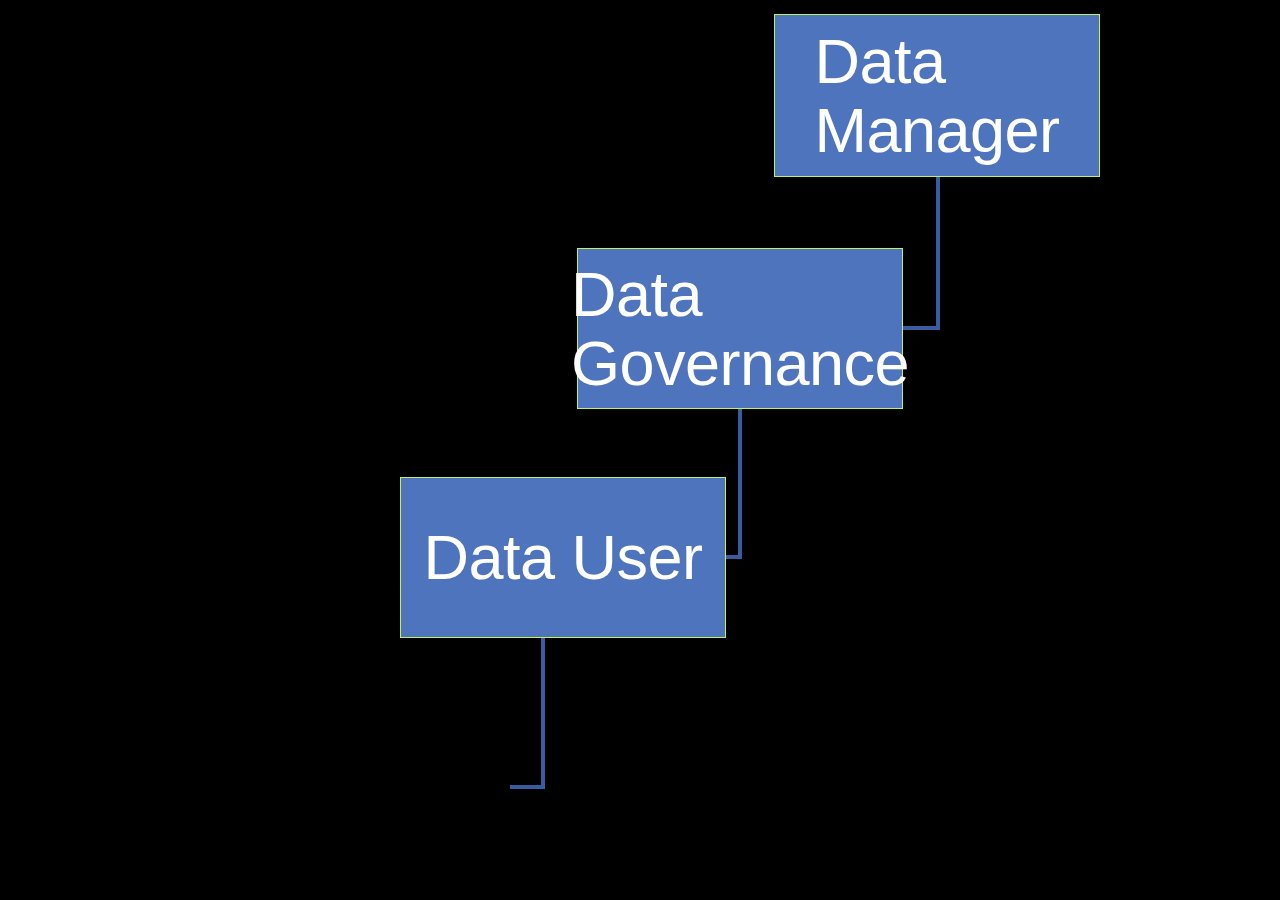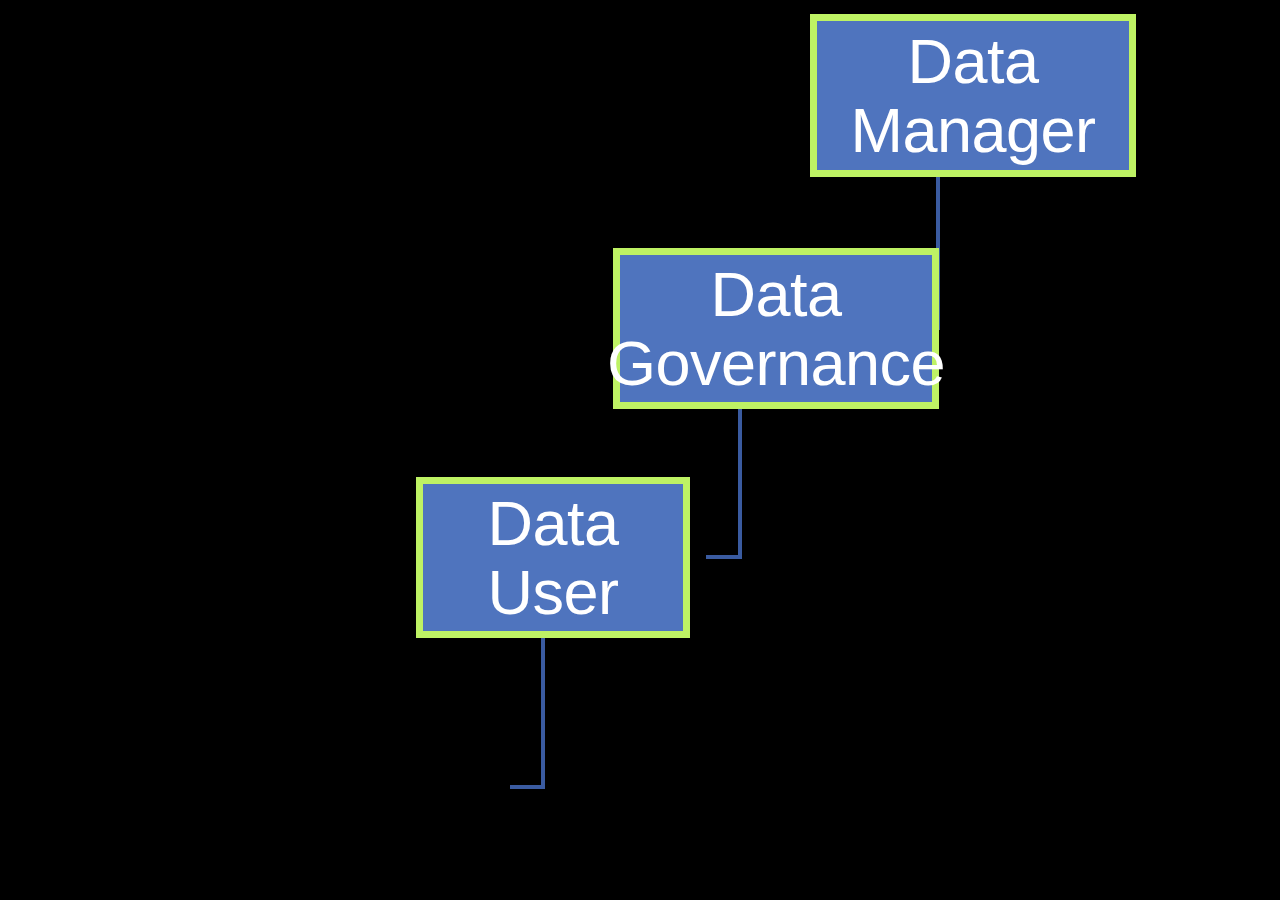--- a/index.html
+++ b/index.html
@@ -23,44 +23,42 @@
     left: 0;
     top: 0;
     width: 1280px;
     height: 900px;
     pointer-events: none;
   }
   .node {
     position: absolute;
     box-sizing: border-box;
     background: #4F74BE;
-    border: 7px solid #bef264;
+    border: 1px solid #bef264;
     display: flex;
     align-items: center;
     justify-content: center;
-    text-align: center;
     color: #FFFFFF;
     font-family: "Liberation Sans", sans-serif;
     font-weight: 400;
     font-size: 63px;
     line-height: 1.08;
     letter-spacing: -0.5px;
     white-space: pre-line;
     padding: 0 2px;
-    margin-left: 36px;
   }
   
   #node-data-manager {
     left: 774px;  top: 14px;   width: 326px; height: 163px;
   }
   #node-data-governance {
     left: 577px;  top: 248px;  width: 326px; height: 161px;
   }
   #node-data-user {
-    left: 380px;  top: 477px;  width: 274px; height: 161px;
+    left: 400px;  top: 477px;  width: 326px; height: 161px;
   }
   #node-business-user {
     left: 184px;  top: 706px;  width: 326px; height: 161px;
   }
 </style>
 </head>
 <body>
 
 <div id="canvas">
 

